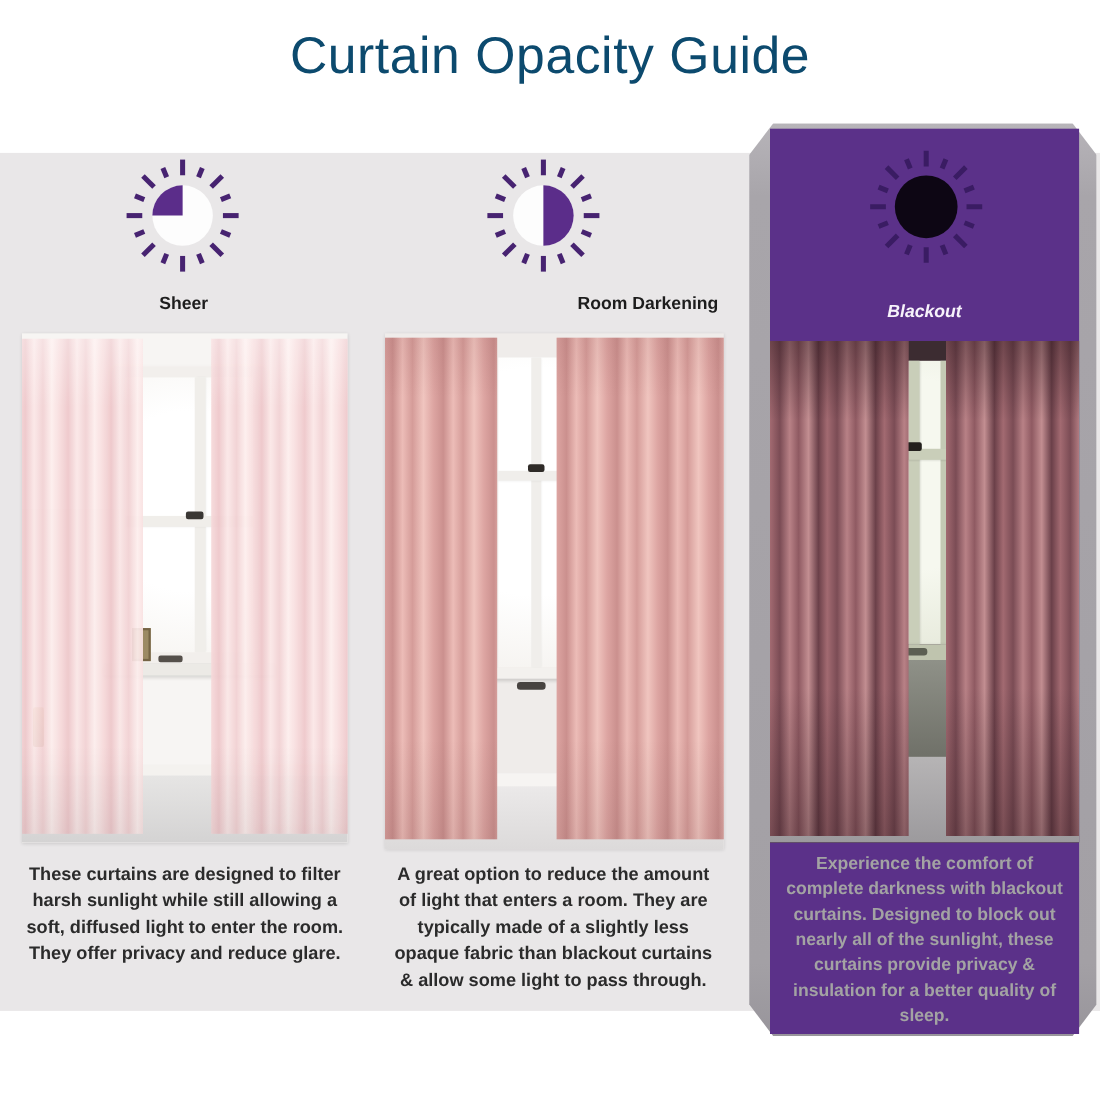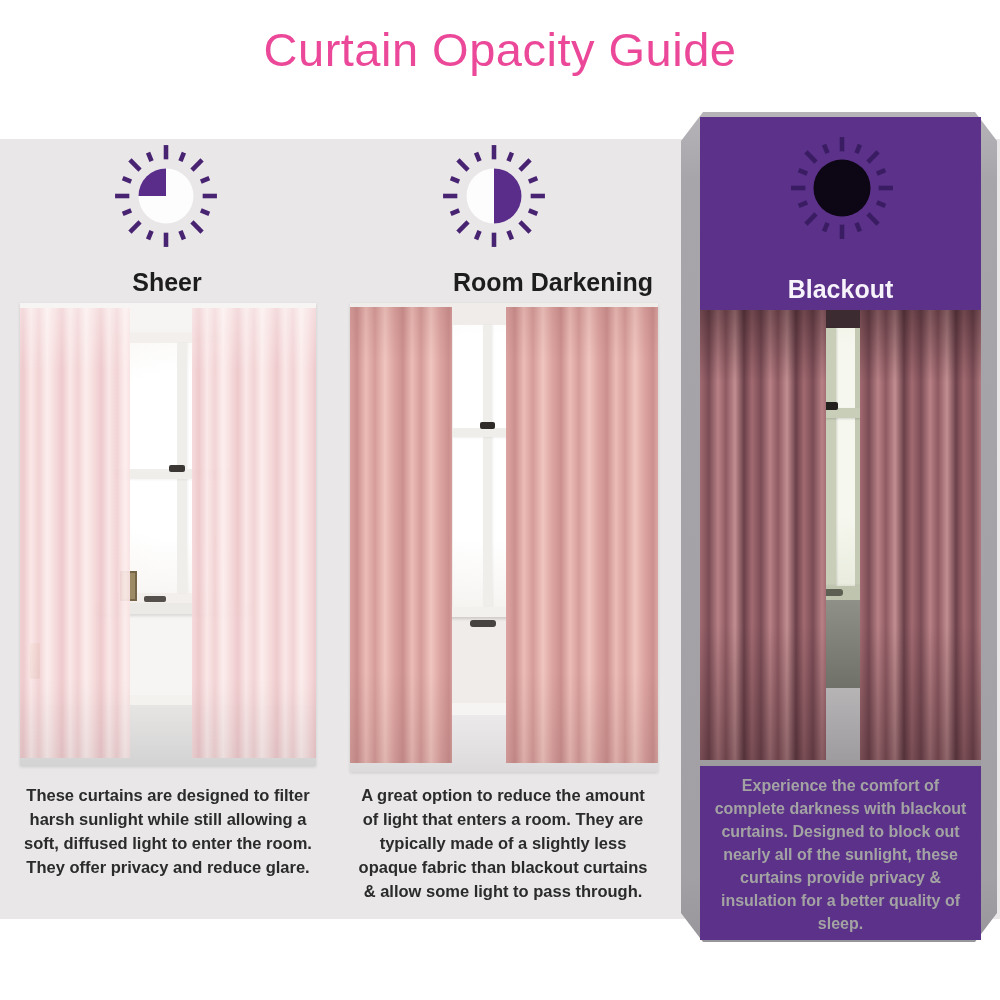--- a/index.html
+++ b/index.html
@@ -1,28 +1,28 @@
 <!DOCTYPE html>
 <html><head>
 <meta charset="utf-8">
 <style>
   html,body{margin:0;padding:0;background:#ffffff;}
   .canvas{position:relative;width:1000px;height:1000px;background:#ffffff;overflow:hidden;
           font-family:"Liberation Sans", sans-serif;}
 
   
   .page-title{position:absolute;left:0;top:22px;width:1000px;text-align:center;
-    font-size:47px;font-weight:500;color:#ec4899;letter-spacing:.5px;}
+    font-size:47px;font-weight:500;color:#0c4a6e;letter-spacing:.5px;}
 
   
   .band{position:absolute;left:0;top:139px;width:1000px;height:780px;background:#e9e7e8;}
 
   
   .sun{position:absolute;width:110px;height:110px;}
-  .col-label{position:absolute;top:268px;font-size:25px;font-weight:700;color:#1d1d1d;text-align:center;}
+  .col-label{position:absolute;top:268px;font-size:16px;font-weight:700;color:#1d1d1d;text-align:center;}
   .desc{position:absolute;font-size:16.5px;font-weight:700;color:#2b2b2b;line-height:24px;text-align:center;}
 
   
   .photo{position:absolute;overflow:hidden;box-shadow:0 1px 3px rgba(0,0,0,.12);}
   .photo *{position:absolute;}
 
   
   .p1{left:20px;top:303px;width:296px;height:463px;background:#f7f5f3;}
   .p1 .win{left:84px;top:30px;width:136px;height:270px;background:radial-gradient(circle at 50% 45%, #ffffff 55%, #f7f5f2);
            border:10px solid #f2efec;box-shadow:0 3px 6px rgba(0,0,0,.10);box-sizing:border-box;}
@@ -78,21 +78,21 @@
        linear-gradient(180deg, rgba(28,12,18,.38), rgba(28,12,18,0) 16%, rgba(28,12,18,0) 70%, rgba(28,12,18,.30)),
        repeating-linear-gradient(90deg,#a26a71 0px,#7b4c55 9px,#b88186 18px,#8f5a62 26px,#c28e91 35px,#6b4049 44px,#a26a71 52px);}
   .p3 .curtL{left:0;width:126px;}
   .p3 .curtR{left:160px;width:121px;}
 
   
   .card-frame{position:absolute;left:681px;top:112px;width:316px;height:830px;
      background:linear-gradient(180deg,#b7b4b9 0%,#a8a5aa 8%,#a3a0a5 92%,#98959b 100%);
      clip-path:polygon(22px 0,294px 0,316px 29px,316px 801px,294px 830px,22px 830px,0 801px,0 29px);}
   .card-body{position:absolute;left:700px;top:117px;width:281px;height:823px;background:#5b3189;}
-  .card-body .col-label{color:#f7f3fb;width:281px;left:0;top:158px;}
+  .card-body .col-label{color:#f7f3fb;width:281px;left:0;top:158px;font-style:italic;}
   .card-body .sun{left:87px;top:16px;}
   .desc-dark{position:absolute;left:14px;top:657px;width:253px;font-size:16px;font-weight:700;
      color:#a3a3a3;line-height:23px;text-align:center;}
 
   
   .icon1{left:111px;top:141px;}
   .icon2{left:439px;top:141px;}
   .label1{left:17px;width:300px;}
   .label2{left:353px;width:300px;text-align:right;}
   .desc1{left:22px;top:783px;width:292px;text-align:center;}

